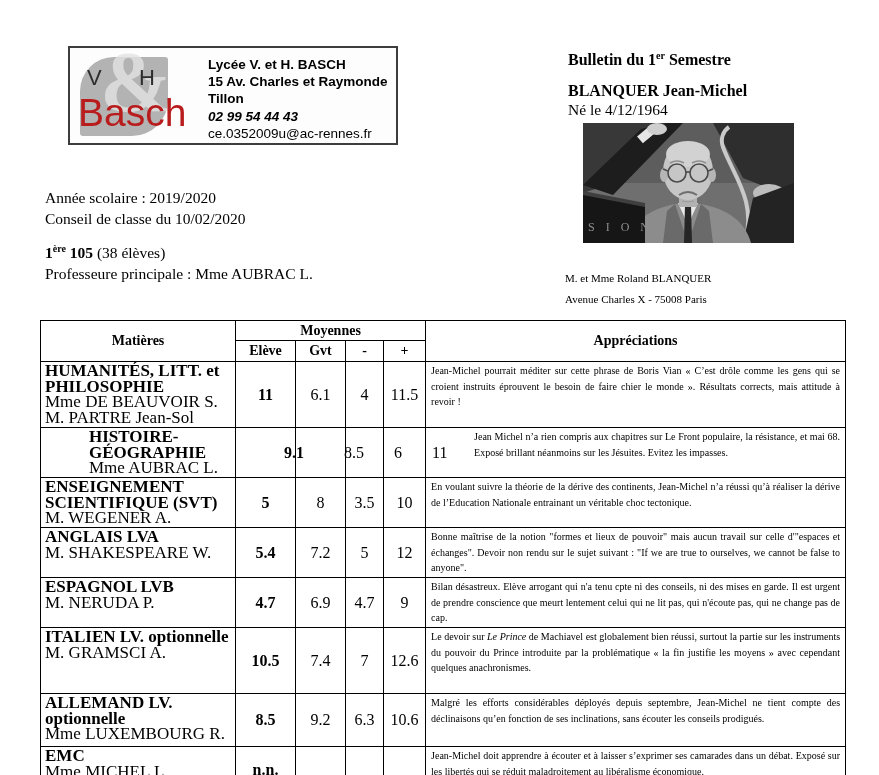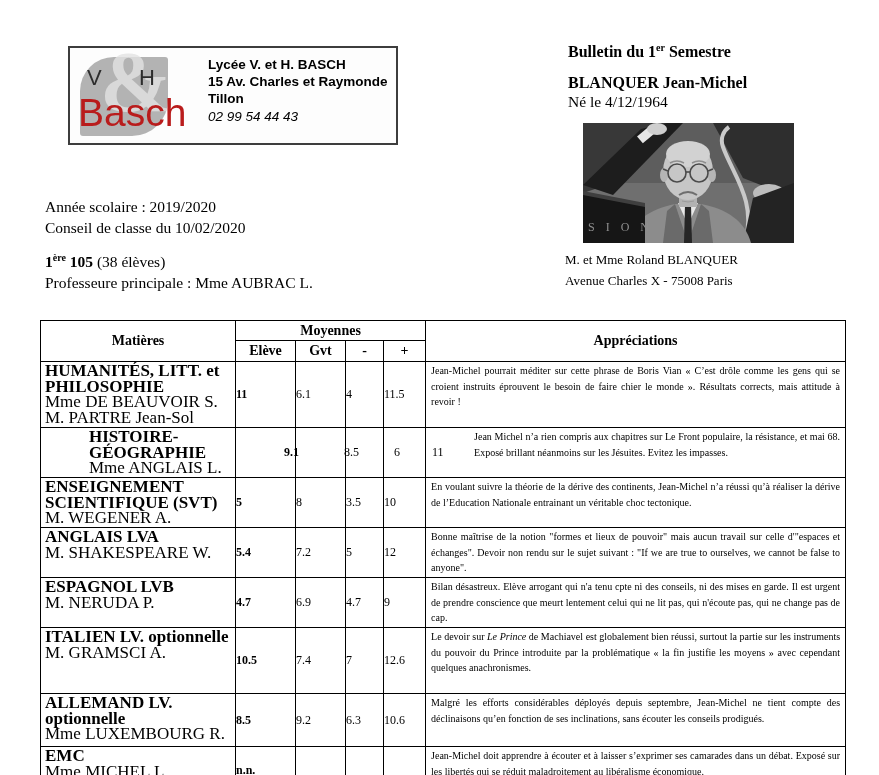--- a/index.html
+++ b/index.html
@@ -32,50 +32,50 @@
   .logo-h { left:69px; }
   .logo-basch {
     position:absolute; left:8px; top:43px; z-index:2;
     font-family:"Liberation Sans",sans-serif; font-size:39px; color:#b91c1c;
   }
   .stamp-text {
     padding-top:8px; font-family:"Liberation Sans",sans-serif;
     font-size:13.5px; line-height:17.2px; color:#000000;
   }
   .stamp-text .b { font-weight:bold; }
-  .stamp-text .i { font-style:italic; }
-
-  
-  .bulletin-block { position:absolute; left:568px; top:42px; }
+  .stamp-text .i { font-style:italic;font-weight:bold; }
+
+  
+  .bulletin-block { position:absolute; left:568px; top:50px; }
   .bulletin-title { font-size:16px; font-weight:bold; }
   .bulletin-title sup, .class-line sup { font-size:10px; }
   .student-name { font-size:16px; font-weight:bold; margin-top:13px;text-align:right; }
   .birth-line { font-size:15.5px; margin-top:1px; }
 
   .photo { position:absolute; left:583px; top:123px; width:211px; height:120px; }
 
-  .guardians { position:absolute; left:565px; top:250px; font-size:13px; line-height:20.5px; }
-
-  
-  .info-block { position:absolute; left:45px; top:197px; font-size:15.5px; line-height:20.5px; }
+  .guardians { position:absolute; left:565px; top:268px; font-size:11px; line-height:20.5px; }
+
+  
+  .info-block { position:absolute; left:45px; top:188px; font-size:15.5px; line-height:20.5px; }
   .class-line { margin-top:10px; }
   .class-line .b { font-weight:bold; }
 
   
   table.grades {
     position:absolute; left:40px; top:320px; width:805px;
     border-collapse:collapse; table-layout:fixed;
   }
   .grades th, .grades td { border:1.4px solid #000; padding:0; }
   .grades th { font-size:14px; font-weight:bold; text-align:center; padding:1px 2px; }
   .grades thead tr:nth-child(1) th { height:17px; }
   .grades thead tr:nth-child(2) th { height:18px; }
   td.subj { vertical-align:top; padding:1px 4px; font-size:17px; line-height:15.6px; }
   td.subj .sname { font-weight:bold; }
-  td.g { vertical-align:middle; font-size:12px; }
+  td.g { text-align:center; vertical-align:middle; font-size:16px; }
   td.g.b { font-weight:bold; }
   td.appr {
     vertical-align:top; padding:1px 5px; font-size:10px; line-height:15.6px;
     text-align:justify;
   }
   td.appr .it { font-style:italic; }
   tbody tr:nth-child(1) td { height:63px; }
   tbody tr:nth-child(2) td { height:47px;padding-left:48px; }
   tbody tr:nth-child(3) td { height:47px; }
   tbody tr:nth-child(4) td { height:47px; }
@@ -94,20 +94,21 @@
       <div class="logo-blob"></div>
       <div class="logo-amp">&amp;</div>
       <div class="logo-v">V</div>
       <div class="logo-h">H</div>
       <div class="logo-basch">Basch</div>
     </div>
     <div class="stamp-text">
       <div class="b">Lycée V. et H. BASCH</div>
       <div class="b">15 Av. Charles et Raymonde Tillon</div>
       <div class="i">02 99 54 44 43</div>
+      <div>ce.0352009u@ac-rennes.fr</div>
     </div>
   </div>
 
   <div class="bulletin-block">
     <div class="bulletin-title"><span>Bulletin du 1</span><sup>er</sup><span> Semestre</span></div>
     <div class="student-name">BLANQUER Jean-Michel</div>
     <div class="birth-line">Né le 4/12/1964</div>
   </div>
 
   <svg class="photo" viewBox="0 0 211 120" preserveAspectRatio="none">
@@ -196,21 +197,21 @@
           </td>
           <td class="g b">11</td>
           <td class="g">6.1</td>
           <td class="g">4</td>
           <td class="g">11.5</td>
           <td class="appr"><span>Jean-Michel pourrait méditer sur cette phrase de Boris Vian « C’est drôle comme les gens qui se croient instruits éprouvent le besoin de faire chier le monde ». Résultats corrects, mais attitude à revoir !</span></td>
         </tr>
         <tr>
           <td class="subj">
             <div class="sname">HISTOIRE-GÉOGRAPHIE</div>
-            <div class="tname">Mme ANGLAIS L.</div>
+            <div class="tname">Mme AUBRAC L.</div>
           </td>
           <td class="g b">9.1</td>
           <td class="g">8.5</td>
           <td class="g">6</td>
           <td class="g">11</td>
           <td class="appr"><span>Jean Michel n’a rien compris aux chapitres sur Le Front populaire, la résistance, et mai 68. Exposé brillant néanmoins sur les Jésuites. Evitez les impasses.</span></td>
         </tr>
         <tr>
           <td class="subj">
             <div class="sname">ENSEIGNEMENT</div>

